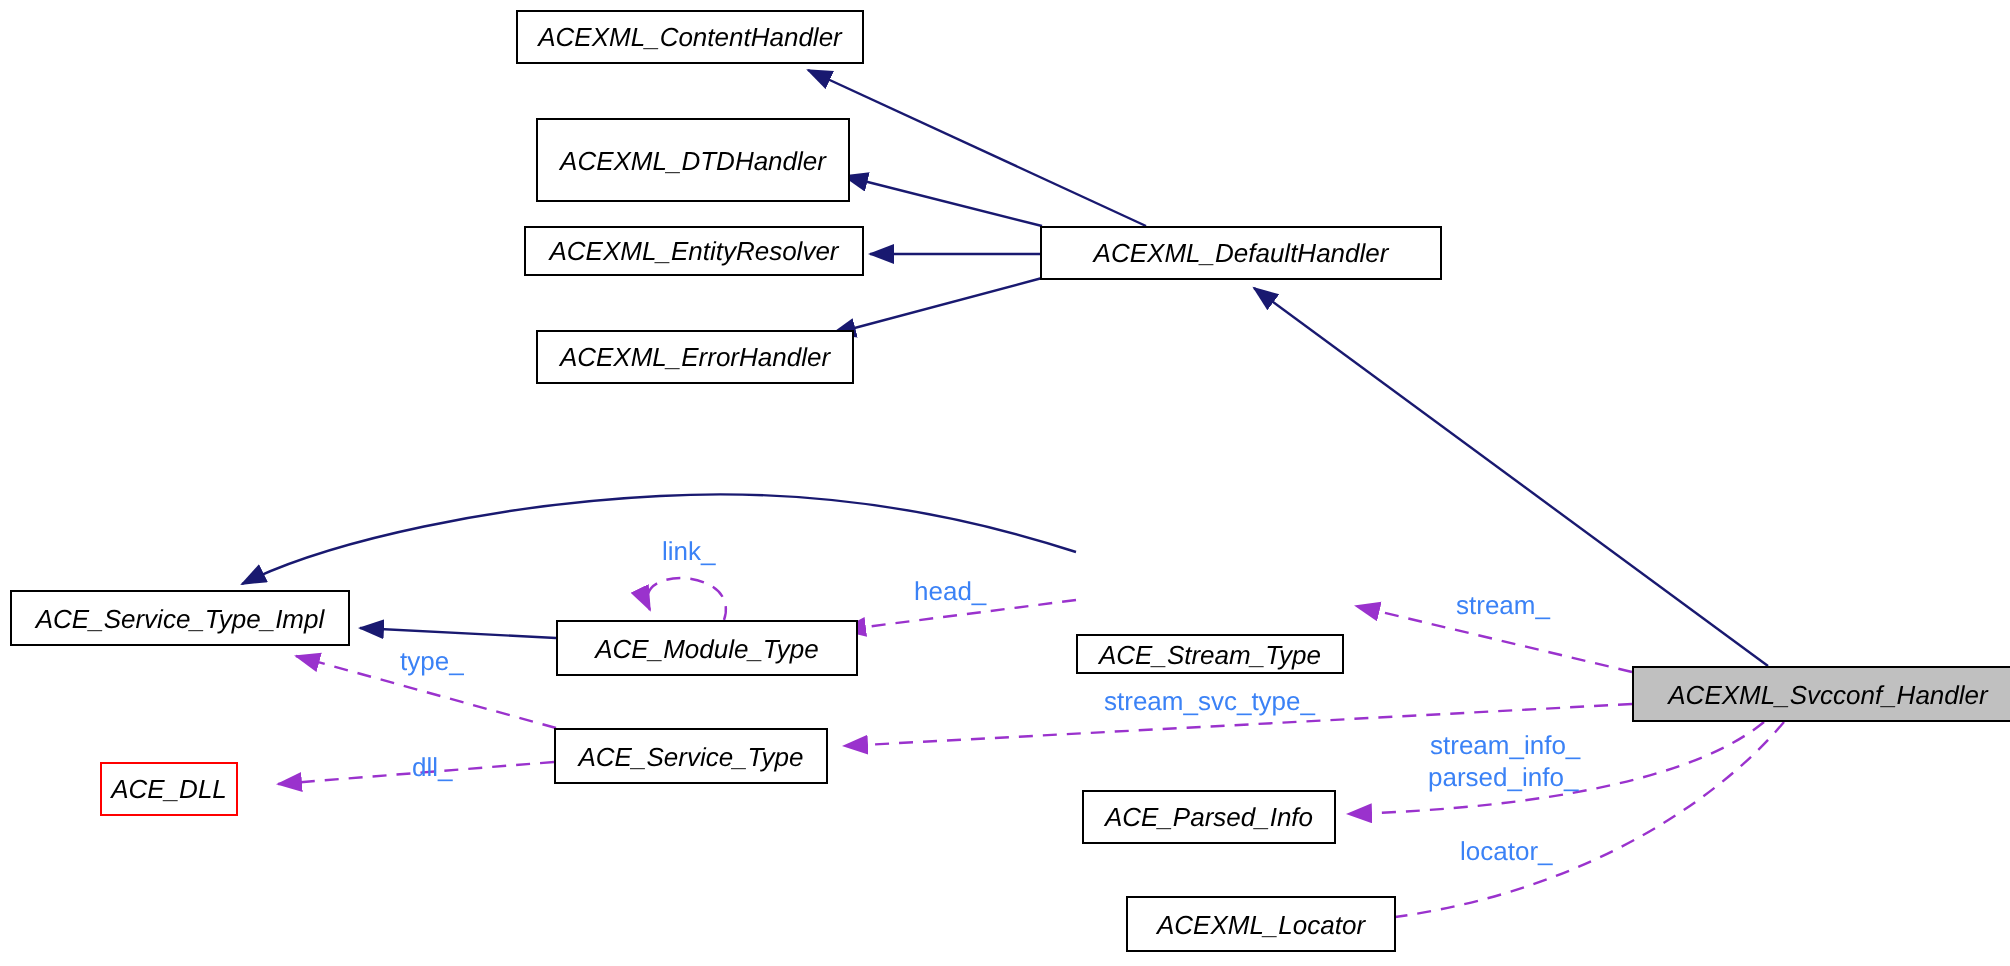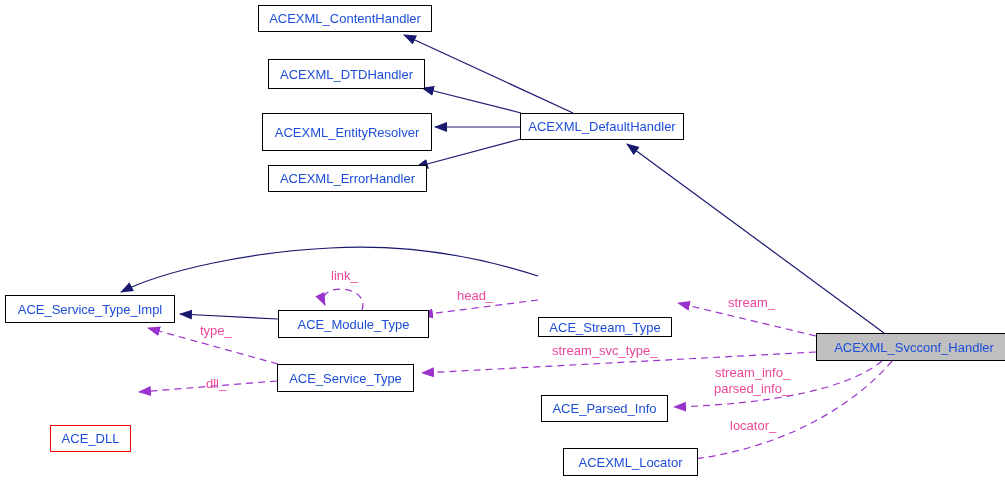--- a/index.html
+++ b/index.html
@@ -5,39 +5,39 @@
   html,body { margin:0; padding:0; background:#ffffff; }
   .canvas {
     position:relative; width:1005px; height:483px; background:#ffffff;
     font-family:"Liberation Sans", sans-serif; overflow:hidden;
   }
   svg.edges { position:absolute; left:0; top:0; width:1005px; height:483px; }
   .node {
     position:absolute; box-sizing:border-box;
     display:flex; align-items:center; justify-content:center;
     background:#ffffff; border:1.5px solid #000000;
-    font-size:13px; color:#1d4ed8; white-space:nowrap; cursor:pointer;
+    font-size:13px; color:#000000; white-space:nowrap; cursor:pointer;font-style:italic;
   }
   .node.focus { background:#c0c0c0; cursor:default; }
   .node.alert { border-color:#ff0000; }
   .edge-label {
-    position:absolute; font-size:13px; line-height:14px; color:#ec4899;
+    position:absolute; font-size:13px; line-height:14px; color:#3b82f6;
     white-space:nowrap;
   }
   
   .n-contenthandler   { left:258px; top:5px;   width:174px; height:27px; }
-  .n-dtdhandler       { left:268px; top:59px;  width:157px; height:30px; }
-  .n-entityresolver   { left:262px; top:113px; width:170px; height:38px; }
+  .n-dtdhandler       { left:268px; top:59px;  width:157px; height:42px; }
+  .n-entityresolver   { left:262px; top:113px; width:170px; height:25px; }
   .n-errorhandler     { left:268px; top:165px; width:159px; height:27px; }
-  .n-defaulthandler   { left:520px; top:113px; width:164px; height:27px; }
+  .n-defaulthandler   { left:520px; top:113px; width:201px; height:27px; }
   .n-servicetypeimpl  { left:5px;   top:295px; width:170px; height:28px; }
   .n-moduletype       { left:278px; top:310px; width:151px; height:28px; }
   .n-streamtype       { left:538px; top:277px; width:134px; height:20px;margin-top:40px; }
   .n-servicetype      { left:277px; top:364px; width:137px; height:28px; }
-  .n-dll              { left:50px;  top:381px; width:81px;  height:27px;margin-top:44px; }
+  .n-dll              { left:50px;  top:381px; width:69px;  height:27px; }
   .n-parsedinfo       { left:541px; top:395px; width:127px; height:27px; }
   .n-locator          { left:563px; top:448px; width:135px; height:28px; }
   .n-svcconfhandler   { left:816px; top:333px; width:196px; height:28px; }
   
   .l-link        { left:331px; top:269px; }
   .l-head        { left:457px; top:289px; }
   .l-type        { left:200px; top:324px; }
   .l-dll         { left:206px; top:377px; }
   .l-stream      { left:728px; top:296px; }
   .l-streamsvc   { left:552px; top:344px; }

